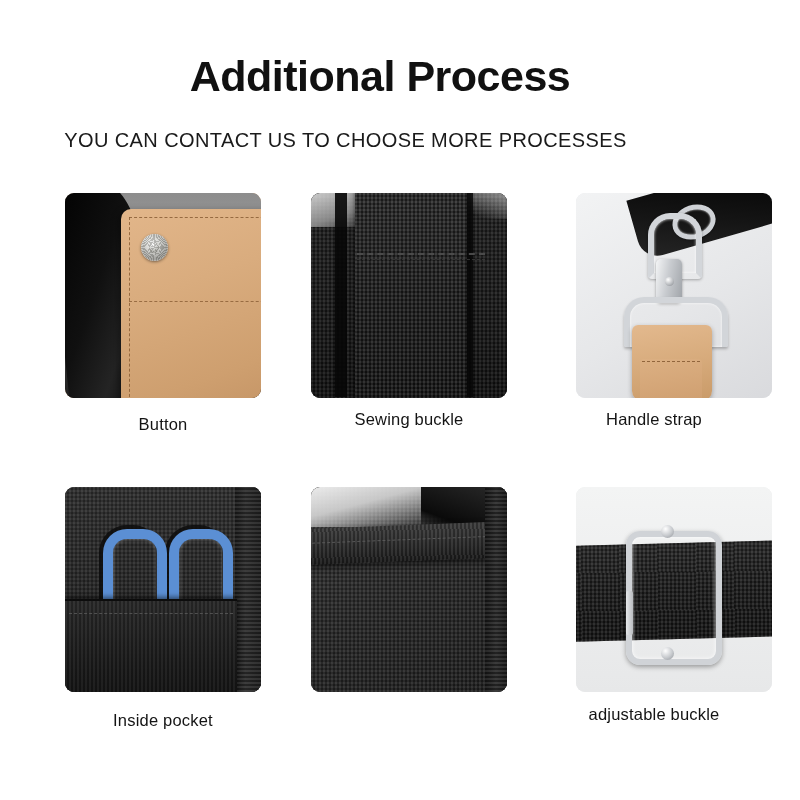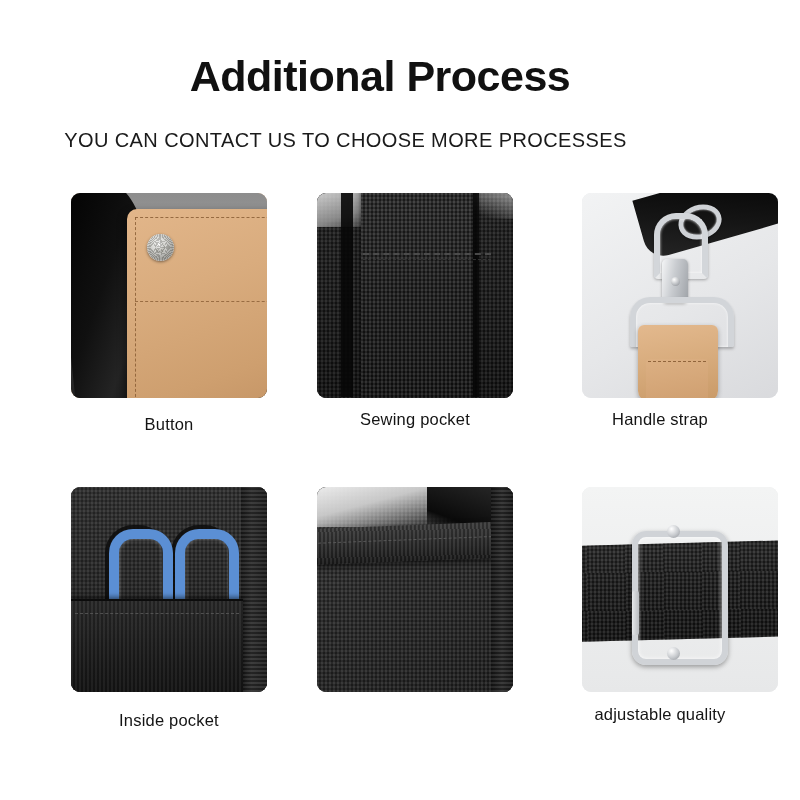--- a/index.html
+++ b/index.html
@@ -21,21 +21,21 @@
     letter-spacing:-0.5px;
   }
   .subtitle{
     position:absolute;left:0;top:129px;width:691px;
     text-align:center;
     font-size:20px;font-weight:400;color:#1a1a1a;
     letter-spacing:0.4px;
   }
 
   
-  .grid{position:absolute;left:14px;top:0;width:756px;height:800px;}
+  .grid{position:absolute;left:8px;top:0;width:756px;height:800px;}
   .cell{position:absolute;width:196px;}
   .c0{left:57px;}  .c1{left:303px;} .c2{left:548px;padding-left:20px;}
   .r0{top:193px;}  .r1{top:487px;}
 
   .tile{
     position:relative;width:196px;height:205px;
     border-radius:9px;overflow:hidden;
     background:#1b1b1b;
   }
   .cap{
@@ -231,21 +231,21 @@
       <div class="tile t2">
         <div class="w"></div>
         <div class="topglow"></div>
         <div class="topglow2"></div>
         <div class="gap"></div>
         <div class="gap2"></div>
         <div class="band"></div>
         <div class="stitch"></div>
         <div class="stitch2"></div>
       </div>
-      <div class="cap" style="top:217px">Sewing pocket</div>
+      <div class="cap" style="top:217px">Sewing buckle</div>
     </div>
 
     <div class="cell c2 r0">
       <div class="tile t3">
         <div class="bg"></div>
         <div class="blkstrap"></div>
         <div class="ring"></div>
         <div class="hook"></div>
         <div class="body"></div>
         <div class="rivet"></div>
@@ -284,17 +284,17 @@
 
     <div class="cell c2 r1">
       <div class="tile t6">
         <div class="bg"></div>
         <div class="webb"></div>
         <div class="buckle"></div>
         <div class="bar"></div>
         <div class="bnubA"></div>
         <div class="bnubB"></div>
       </div>
-      <div class="cap" style="top:218px">adjustable quality</div>
+      <div class="cap" style="top:218px">adjustable buckle</div>
     </div>
 
   </div>
 </div>
 
 </body></html>

